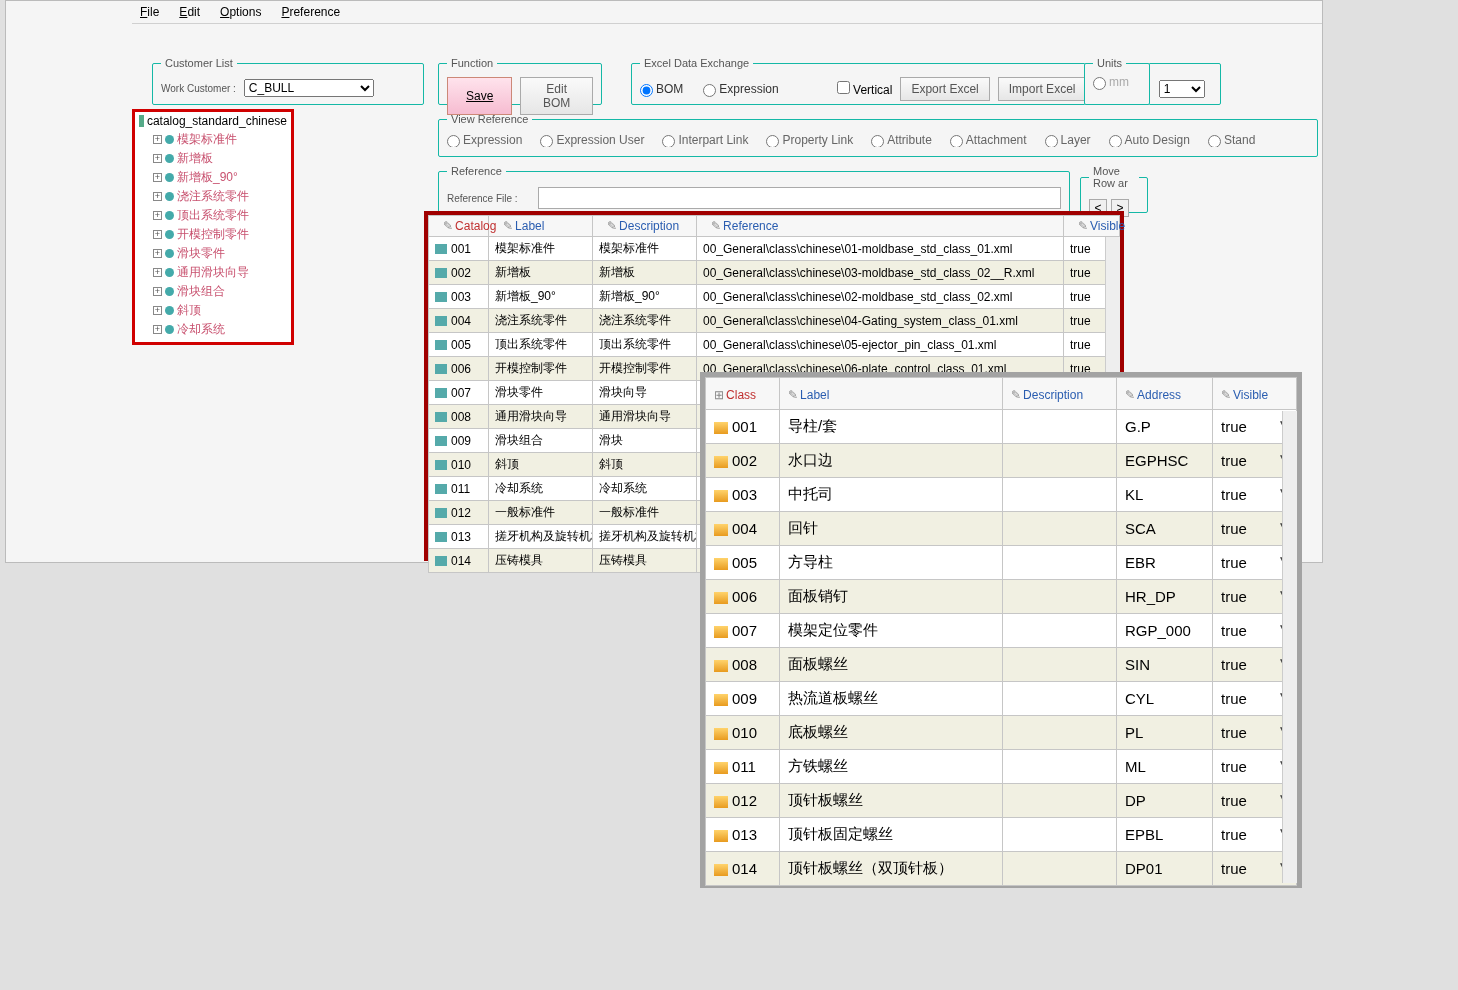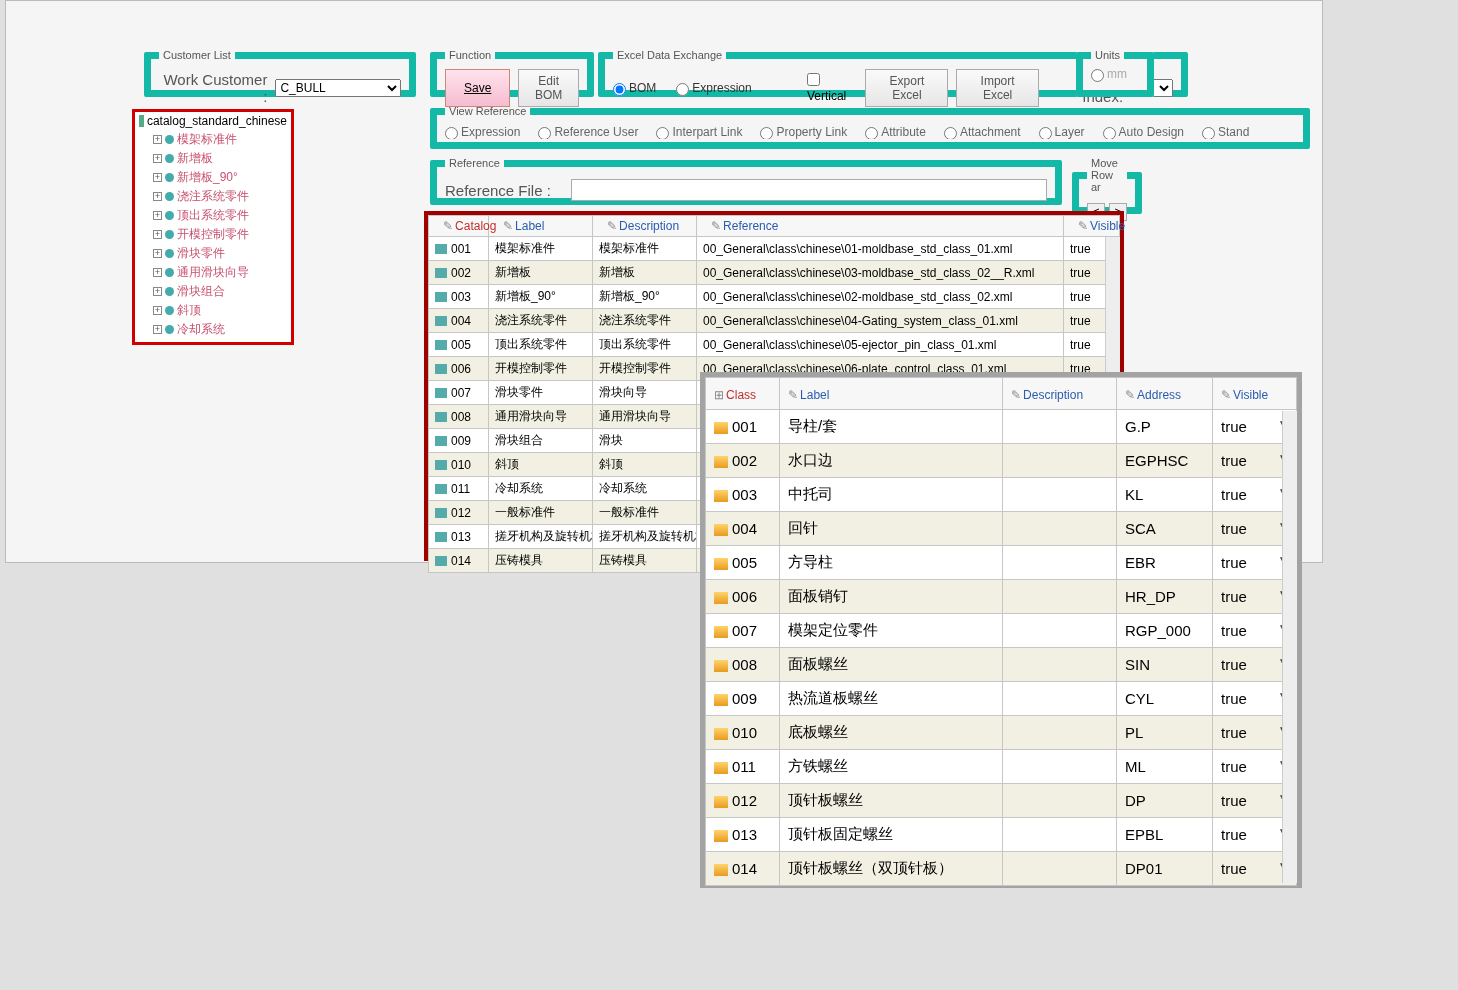--- a/index.html
+++ b/index.html
@@ -32,34 +32,34 @@
 .mini-toolbar .t { width:16px; height:16px; border:1px solid #999; background:#f5f5f5; }
 
 .radio-row { position:absolute; left:14px; top:418px; font-size:12px; display:flex; gap:10px; align-items:center;}
 .radio-row input { margin-right:3px; }
 
 .diagram { position:absolute; left:11px; top:440px; width:104px; height:110px; background:#fff; border:1px solid #ccc; }
 
 
 .main { position:absolute; left:126px; top:0; right:0; bottom:0; background:#f5f5f5; }
 
-fieldset { border:7px solid #14b8a6; border-radius:2px; padding:6px 8px 8px 8px; margin:4px; position:absolute; background:#f5f5f5;}
+fieldset { border:1px solid #14b8a6; border-radius:2px; padding:6px 8px 8px 8px; margin:12px; position:absolute; background:#f5f5f5;}
 legend { font-size:11px; color:#555; padding:0 4px; }
 
 .customer { left:8px; top:44px; width:272px; height:48px; }
 .func { left:294px; top:44px; width:164px; height:48px; }
-.exch { left:462px; top:44px; width:590px; height:48px; }
+.exch { left:487px; top:44px; width:590px; height:48px; }
 .units { left:940px; top:44px; width:64px; height:48px; }
 .viewprop { left:294px; top:100px; width:880px; height:44px; }
 .reference { left:294px; top:152px; width:632px; height:48px; }
 .moverow { left:936px; top:152px; width:68px; height:48px; }
 
 .btn-primary { background:linear-gradient(#ffe3ec,#f6bcd1); border:1px solid #c87; padding:4px 18px; cursor:pointer;text-decoration:underline; }
 .btn-flat { background:linear-gradient(#fafafa,#e6e6e6); border:1px solid #aaa; padding:4px 10px; cursor:pointer; color:#555; }
-.lbl { color:#555; font-size:15px;text-align:right; }
+.lbl { color:#555; font-size:10px;text-align:right; }
 .radio-inline { display:inline-flex; align-items:center; gap:3px; margin-right:12px; font-size:12px; color:#333;}
 .radio-inline.vp { color:#666;}
 .radio-inline input { position:relative; top:1px;}
 .move-btn { border:1px solid #aaa; background:#f0f0f0; width:18px; height:18px; display:inline-flex; align-items:center; justify-content:center; cursor:pointer;}
 
 
 .tree-wrap { position:absolute; left:0; top:108px; width:162px; height:236px; border:3px solid #d00000; background:#fff; overflow:hidden;}
 .tree-root { padding:2px 4px; display:flex; align-items:center; gap:3px; font-size:12px;}
 .tree-icon { width:12px; height:12px; background:#5a8; display:inline-block;}
 .tree-item { padding:1px 2px 1px 18px; font-size:12px; color:#c8506e; display:flex; align-items:center; gap:3px; cursor:pointer; white-space:nowrap;}
@@ -160,20 +160,26 @@
     <text x="36" y="70" fill="#d030a0" font-size="9">BD1</text>
     <text x="84" y="86" fill="#d030a0" font-size="9">F</text>
     <text x="36" y="104" fill="#2a7ad6" font-size="9">DIA</text>
     <line x1="20" y1="14" x2="76" y2="14" stroke="#d030a0"></line>
       <line x1="20" y1="96" x2="68" y2="96" stroke="#2a7ad6"></line>
   </svg>
 </div>
 
 <div class="app">
   <div class="main">
+    <div class="menubar">
+      <span><u>F</u>ile</span>
+      <span><u>E</u>dit</span>
+      <span><u>O</u>ptions</span>
+      <span><u>P</u>reference</span>
+    </div>
 
     <fieldset class="customer">
       <legend>Customer List</legend>
       <div style="display:flex;align-items:center;gap:8px;padding-top:4px;">
         <span class="lbl">Work Customer :</span>
         <select style="width:130px;"><option>C_BULL</option></select>
       </div>
     </fieldset>
 
     <fieldset class="func">
@@ -214,21 +220,21 @@
 
     <fieldset class="viewprop">
       <legend>View Reference</legend>
       <div id="vp-opts" style="display:flex;gap:6px;padding-top:2px;flex-wrap:nowrap;overflow:hidden;">
           <label class="radio-inline vp">
             <input type="radio" style="">
             <span>Expression</span>
           </label>
           <label class="radio-inline vp">
             <input type="radio" style="">
-            <span>Reference User</span>
+            <span>Expression User</span>
           </label>
           <label class="radio-inline vp">
             <input type="radio" style="">
             <span>Interpart Link</span>
           </label>
           <label class="radio-inline vp">
             <input type="radio" style="">
             <span>Property Link</span>
           </label>
           <label class="radio-inline vp">

